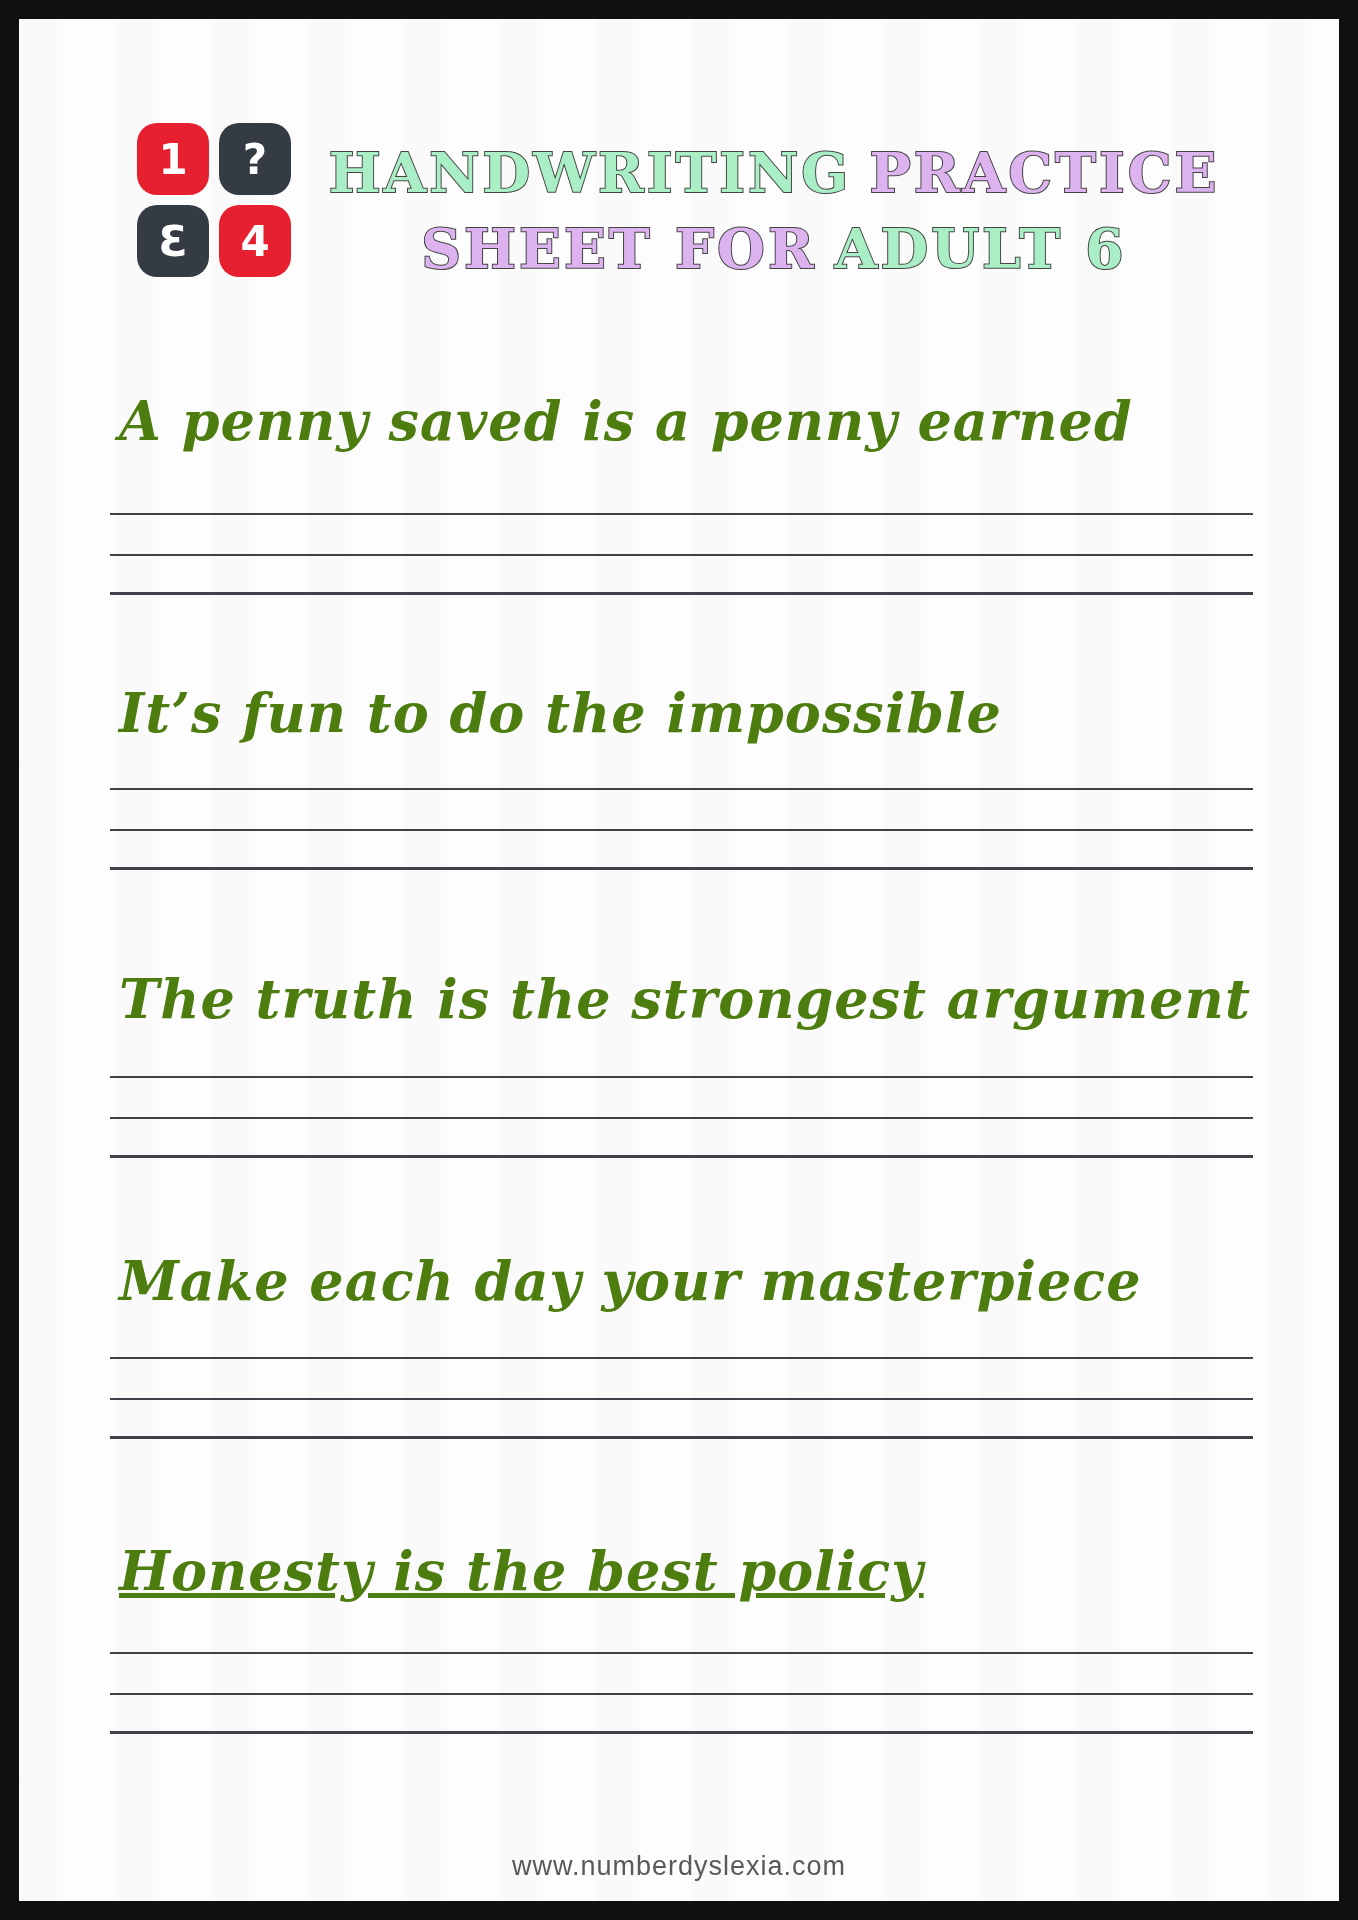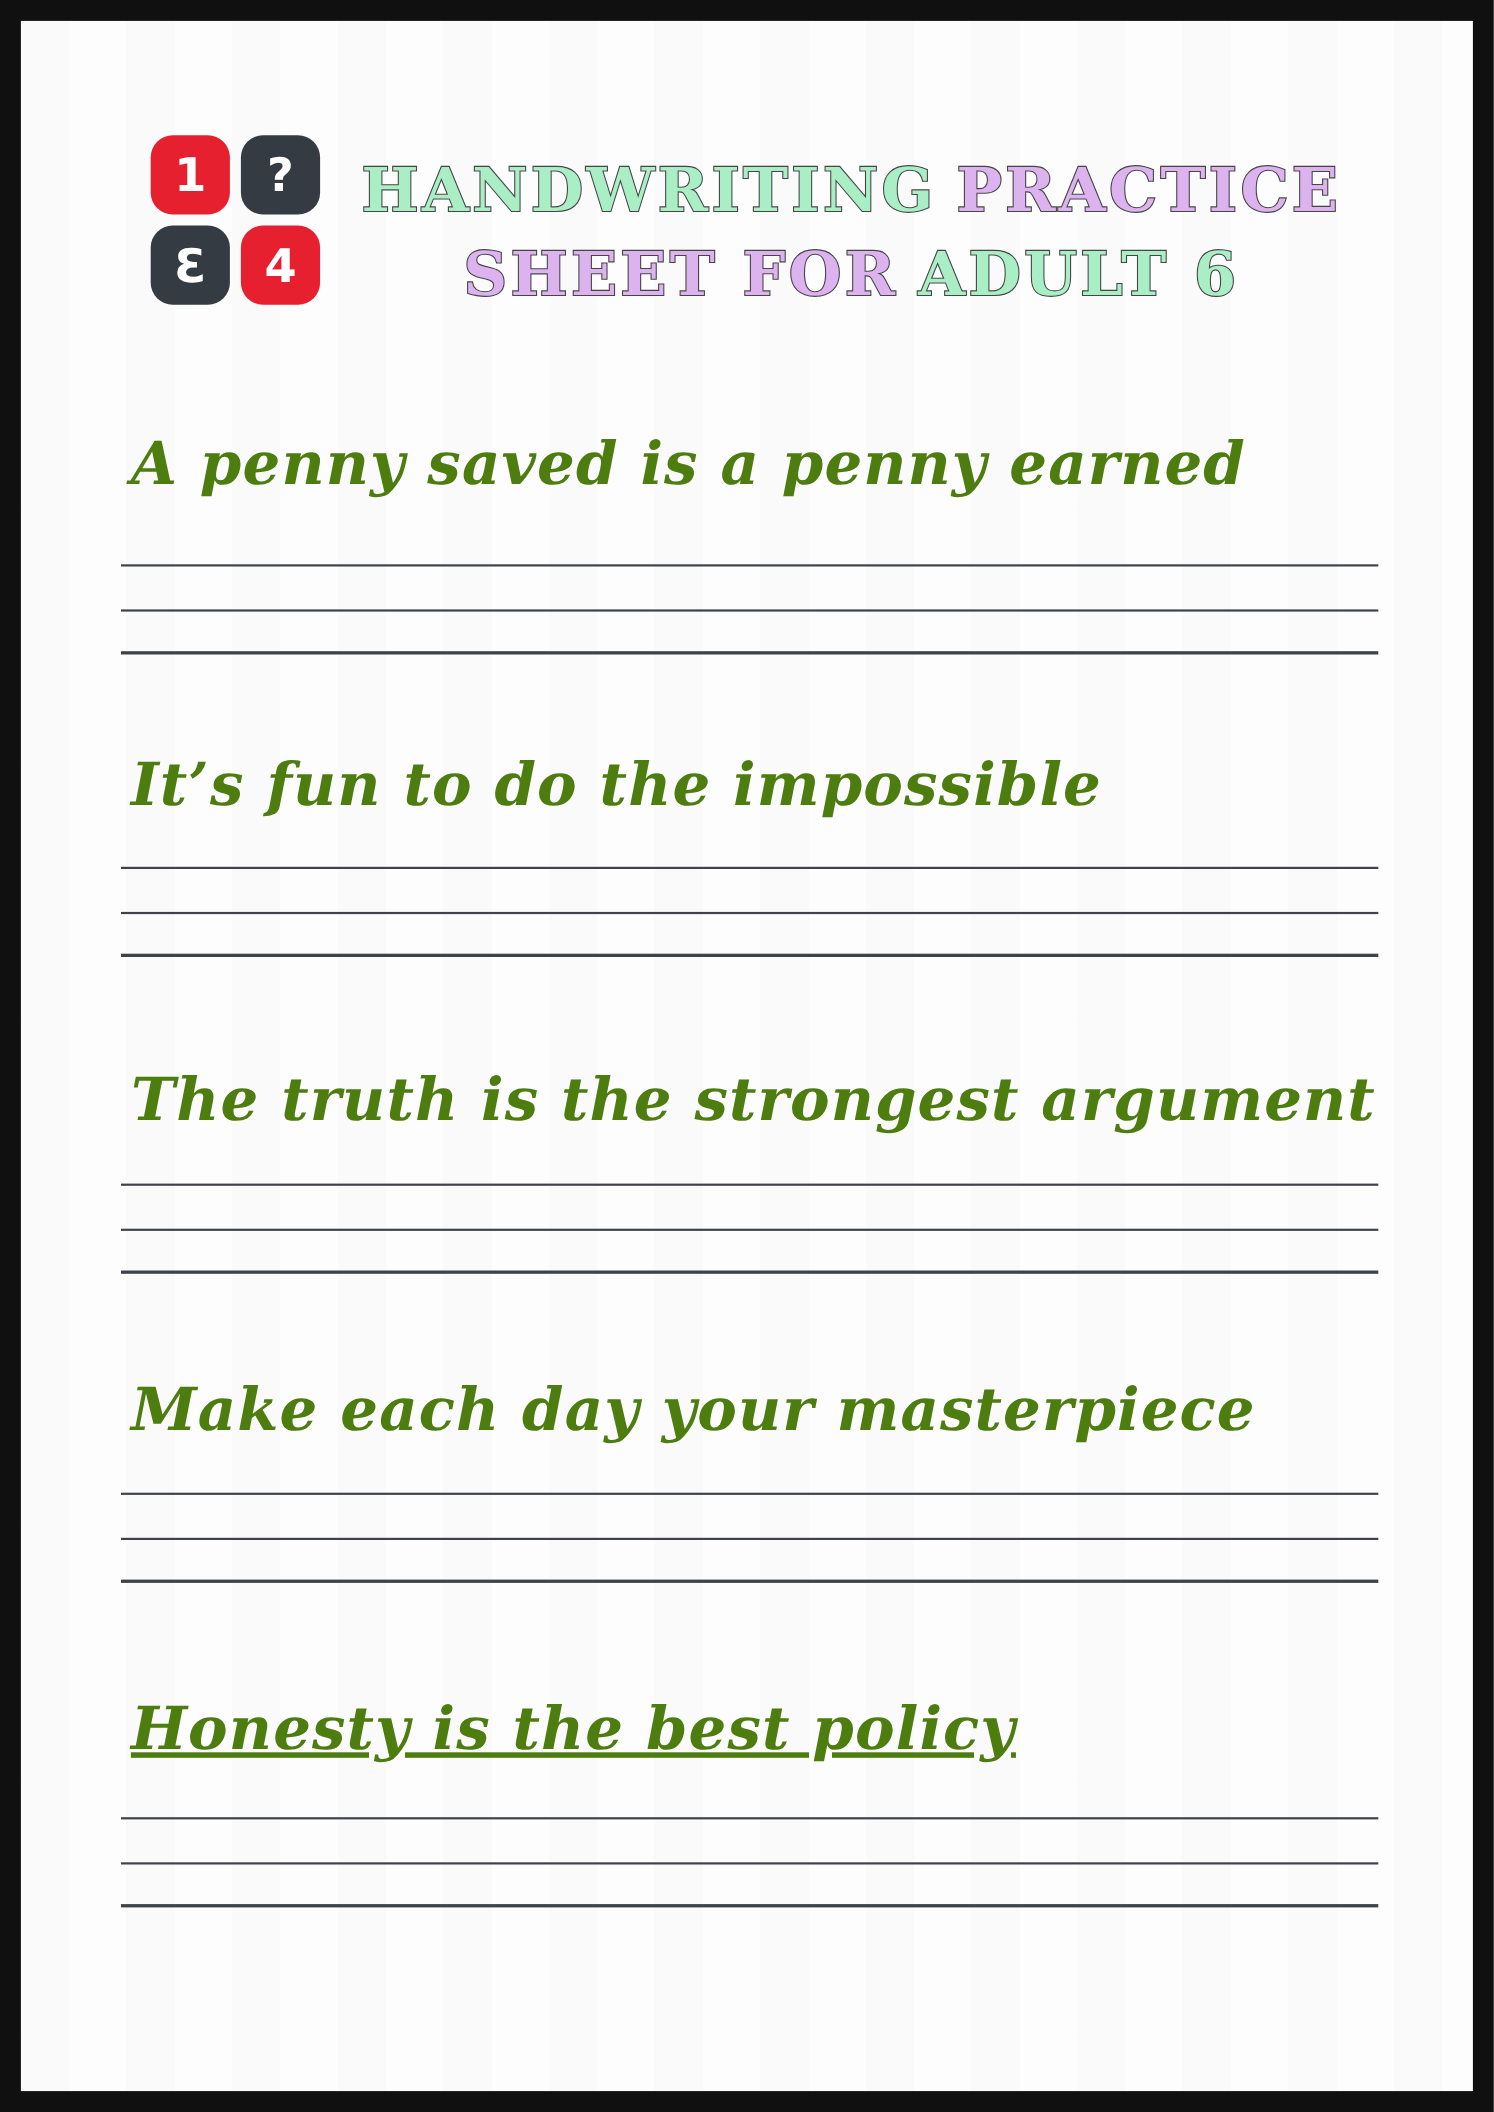--- a/index.html
+++ b/index.html
@@ -125,15 +125,16 @@
       <div class="rule r3"></div>
     </div>
 
     <div class="phrase p5">Honesty is the best policy</div>
     <div class="rules g5">
       <div class="rule r1"></div>
       <div class="rule r2"></div>
       <div class="rule r3"></div>
     </div>
 
+    <div class="footer">www.numberdyslexia.com</div>
 
   </div>
 </div>
 
 </body></html>

